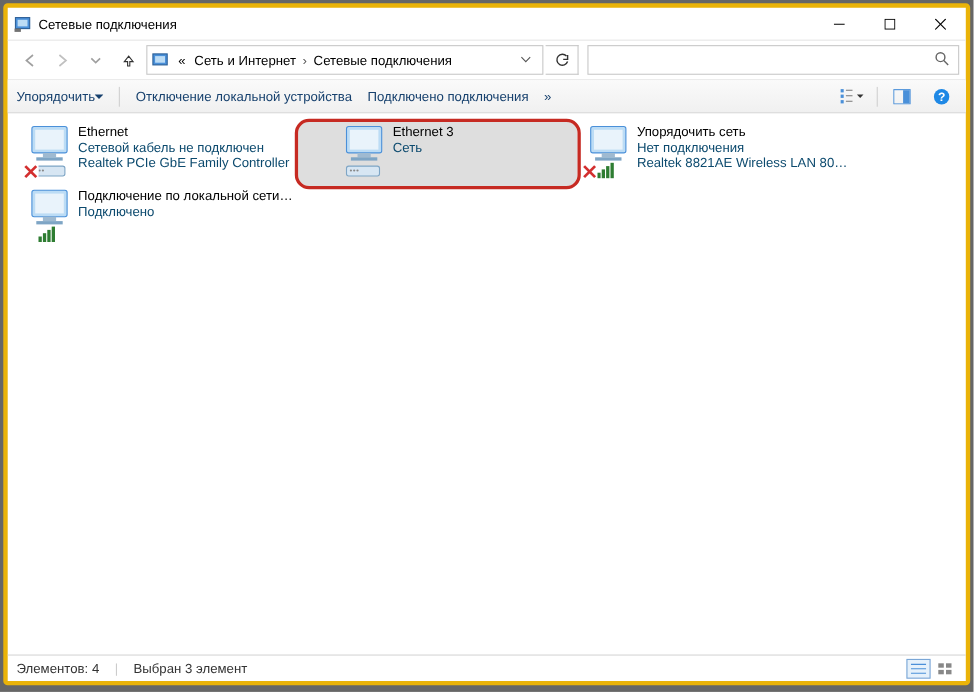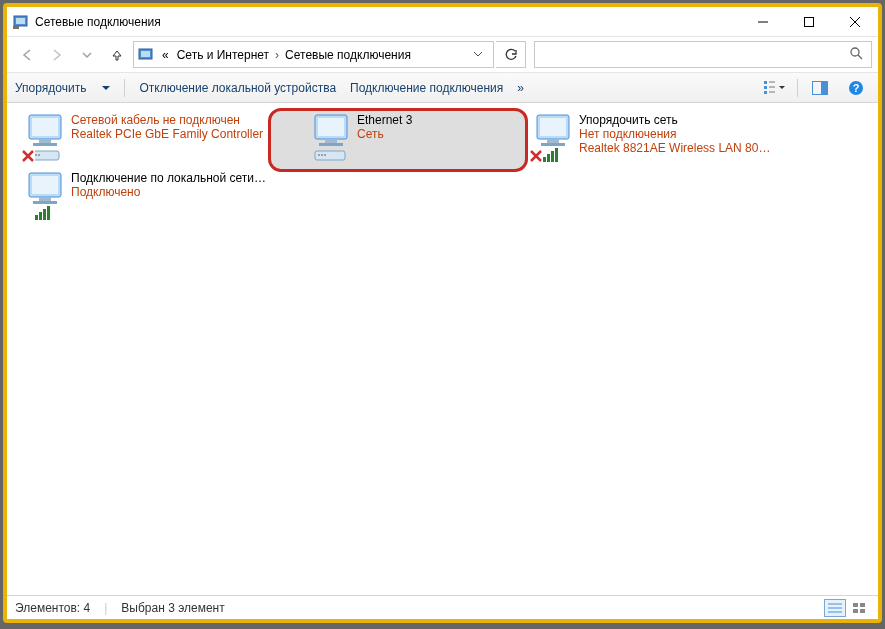--- a/index.html
+++ b/index.html
@@ -53,38 +53,38 @@
     width:338px; height:27px; border:1px solid #c8c8c8; margin-left:6px;
     display:flex; align-items:center; justify-content:flex-end; padding:0 8px; color:#555;
   }
   
   .toolbar {
     height:30px; display:flex; align-items:center;
     background:linear-gradient(#fafafa,#f0f0f0);
     border-bottom:1px solid #d6d6d6;
     padding-left:8px; gap:14px;
   }
-  .tb-item { color:#17416e; display:flex; align-items:center; gap:16px; cursor:default;}
+  .tb-item { color:#17416e; display:flex; align-items:center; gap:0; cursor:default;}
   .tb-sep { width:1px; height:18px; background:#d0d0d0;}
   .tb-right { margin-left:auto; display:flex; align-items:center; gap:8px; padding-right:8px;}
   .tb-iconbtn { width:28px; height:22px; display:flex; align-items:center; justify-content:center;}
   
   .content {
     position:absolute; left:0; right:0; top:98px; bottom:24px;
     padding:6px 10px;
   }
   .grid { display:flex; flex-wrap:wrap; }
   .item {
     width:254px; height:58px; display:flex; align-items:flex-start;
     padding:2px 4px; margin:0 0 0 0; position:relative;
   }
   .item .icon-col { width:50px; height:52px; position:relative; flex-shrink:0;}
   .item .text-col { flex:1; padding-top:0; overflow:hidden;}
   .item .line1 { font-size:12px; color:#000; white-space:nowrap; overflow:hidden; text-overflow:ellipsis;}
-  .item .line2,.item .line3 { font-size:12px; color:#c2410c; white-space:nowrap; overflow:hidden; text-overflow:ellipsis;}
+  .item .line2,.item .line3 { font-size:12px; color:#0c4a6e; white-space:nowrap; overflow:hidden; text-overflow:ellipsis;}
   .item.selected {
     background:#dedede;
     outline:3px solid #c62a22;
     outline-offset:0px;
     border-radius:10px;
     padding-left:36px;
   }
   
   .statusbar {
     position:absolute; left:0; right:0; bottom:0; height:24px;
@@ -187,21 +187,21 @@
       <span>Упорядочить</span>
       <svg width="8" height="8">
           <path d="M0 2 L4 6 L8 2" fill="#17416e"></path>
         </svg>
     </div>
     <div class="tb-sep"></div>
     <div class="tb-item">
         <span>Отключение локальной устройства</span>
       </div>
     <div class="tb-item">
-        <span>Подключение подключения</span>
+        <span>Подключено подключения</span>
       </div>
     <div class="tb-item">
         <span>»</span>
       </div>
     <div class="tb-right">
       <div class="tb-iconbtn">
         <svg width="22" height="16">
             <rect x="0" y="1" width="3" height="3" fill="#4a90d9"></rect>
             <rect x="0" y="6" width="3" height="3" fill="#4a90d9"></rect>
             <rect x="0" y="11" width="3" height="3" fill="#4a90d9"></rect>
@@ -241,20 +241,21 @@
                 <circle cx="15" cy="42" r="1" fill="#888"></circle>
                 <circle cx="18" cy="42" r="1" fill="#888"></circle>
               </g>
     <g>
                 <rect x="0" y="36" width="14" height="14" fill="#fff"></rect>
                 <line x1="2" y1="38" x2="12" y2="48" stroke="#d32f2f" stroke-width="2.5"></line>
                 <line x1="12" y1="38" x2="2" y2="48" stroke="#d32f2f" stroke-width="2.5"></line>
               </g>
   </svg></div>
     <div class="text-col">
+      <div class="line1">Ethernet</div>
       <div class="line2">Сетевой кабель не подключен</div>
       <div class="line3">Realtek PCIe GbE Family Controller</div>
     </div>
         </div>
         <div class="item selected">
     <div class="icon-col"><svg width="48" height="52">
     <rect x="8" y="2" width="32" height="24" rx="2" fill="#bcdcf5" stroke="#4a90d9"></rect>
     <rect x="11" y="5" width="26" height="18" fill="#e9f3fb"></rect>
     <rect x="18" y="26" width="12" height="4" fill="#9fbad1"></rect>
     <rect x="12" y="30" width="24" height="3" fill="#7ea5c5"></rect>

